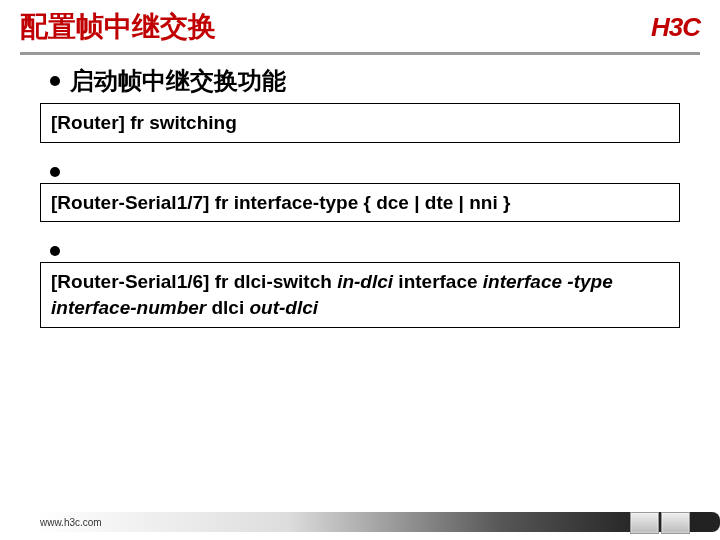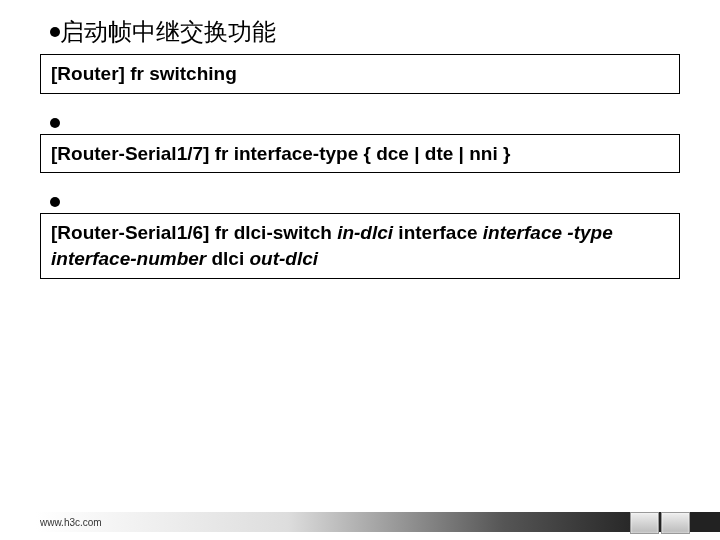--- a/index.html
+++ b/index.html
@@ -33,23 +33,24 @@
   .logo {
     color: #c00000;
     font-size: 26px;
     font-weight: 900;
     font-style: italic;
     letter-spacing: -1px;
   }
   .bullet-line {
     display: flex;
     align-items: center;
+    gap: 10px;
     margin: 8px 0 6px 30px;
     font-size: 24px;
-    font-weight: normal;
+    font-weight: bold;
     color: #000;
   }
   .bullet {
     width: 10px;
     height: 10px;
     background: #000;
     border-radius: 50%;
     flex-shrink: 0;
   }
   .cmd-box {
@@ -65,20 +66,21 @@
   .cmd-box .ital { font-style: italic; }
   .footer {
     position: absolute;
     left: 0;
     bottom: 8px;
     width: 100%;
     height: 20px;
     background: linear-gradient(to right, #fff 0%, #fff 5%, #ddd 40%, #555 70%, #222 90%);
     display: flex;
     align-items: center;
+    border-radius: 8px;
   }
   .footer-url {
     font-size: 10px;
     color: #333;
     margin-left: 40px;
   }
   .footer-pager {
     position: absolute;
     right: 30px;
     bottom: -2px;
@@ -92,20 +94,24 @@
     border: 1px solid #999;
     background: linear-gradient(#eee,#bbb);
     box-shadow: inset 0 0 2px #fff;
   }
 </style>
 </head>
 <body>
 
 <div class="slide">
 
+  <div class="header">
+    <div class="title">配置帧中继交换</div>
+    <div class="logo">H3C</div>
+  </div>
 
   <div class="bullet-line">
     <span class="bullet"></span>
     <span>启动帧中继交换功能</span>
   </div>
   <div class="cmd-box">
     <span>[Router] fr switching</span>
   </div>
 
   <div class="bullet-line">

